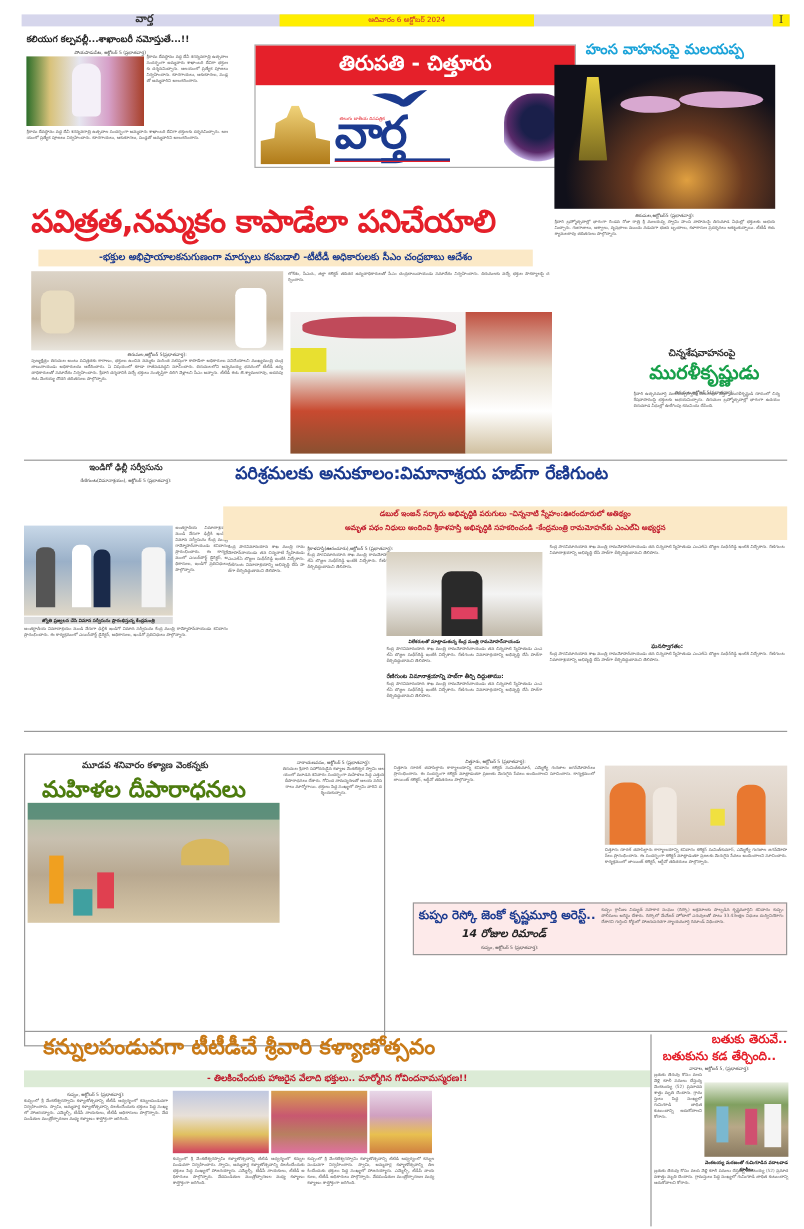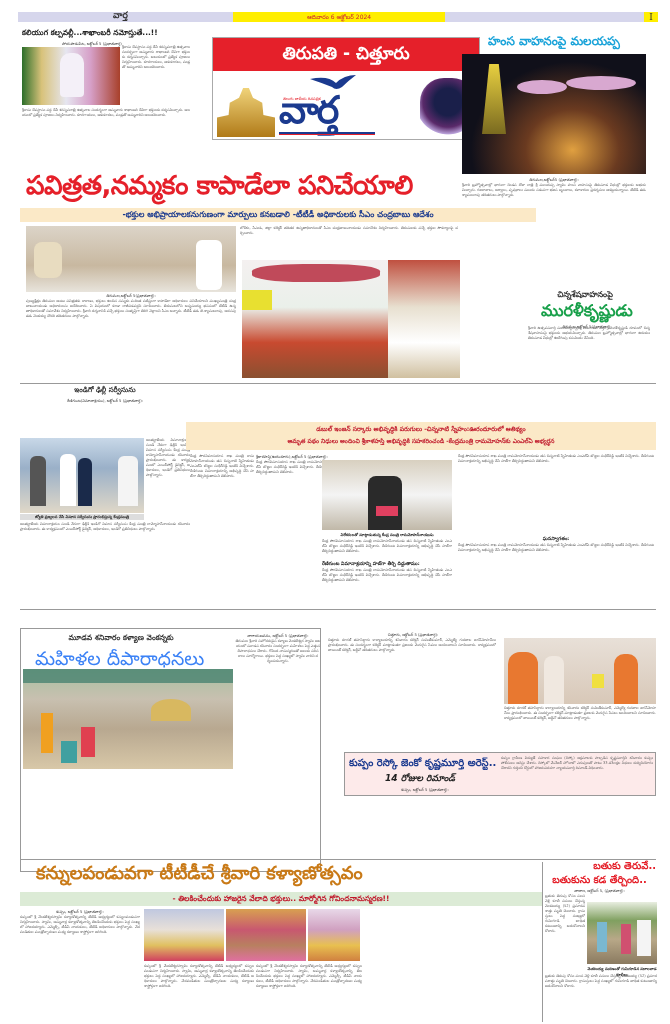--- a/index.html
+++ b/index.html
@@ -7,21 +7,21 @@
 .abs{position:absolute}
 .topbar{left:18px;top:12px;width:640px;height:10px;background:#d6d6ec}
 .topbar .brand{position:absolute;left:95px;top:-2px;font-size:9px;font-weight:bold;color:#333}
 .topbar .date{position:absolute;left:215px;top:0;width:212px;height:10px;background:#ffee00;color:#c23;font-size:6px;text-align:center;line-height:10px}
 .topbar .pg{position:absolute;right:0;top:0;width:14px;height:10px;background:#ffee00;font-size:9px;line-height:10px;text-align:center;font-family:"DejaVu Serif",serif}
 .txt{font-size:3.6px;line-height:5px;color:#666;text-align:justify;overflow:hidden;word-break:break-all}
 .img{overflow:hidden}
 .hl-red{color:#e5202a;font-weight:bold}
 .hl-blue{color:#1b3a8f;font-weight:bold}
 .hl-cyan{color:#1aa3d9;font-weight:bold}
-.hl-purple{color:#3b82f6;font-weight:normal}
+.hl-purple{color:#4d7c0f;font-weight:bold}
 .hl-green{color:#18a04a;font-weight:bold}
 .hl-gold{color:#c97a17;font-weight:bold}
 .box{border:1px solid #888}
 .cap{font-size:3.8px;color:#444;text-align:center}
 .divider{background:#999}
 .sub-band{background:#fbe9c7;color:#1b3a8f;font-size:9px;text-align:center;font-weight:bold}
 </style>
 </head>
 <body>
 
@@ -61,21 +61,21 @@
     <div style="position:absolute;left:55px;top:26px;width:50px;height:14px;border-radius:50%;background:#d8a8d0"></div>
     <div style="position:absolute;left:104px;top:22px;width:70px;height:14px;border-radius:50%;background:#d8a8d0"></div>
     <div style="position:absolute;left:20px;top:10px;width:24px;height:70px;background:linear-gradient(180deg,#e8d040,#7a6a20);clip-path:polygon(30% 0,70% 0,100% 100%,0 100%)"></div>
   </div>
   <div class="cap" style="position:absolute;top:149px;width:100%">తిరుమల,అక్టోబర్5 (ప్రభాతవార్త):</div>
   <div class="abs txt" style="left:4px;top:155px;width:184px;height:60px">శ్రీవారి బ్రహ్మోత్సవాల్లో భాగంగా రెండవ రోజు రాత్రి శ్రీ మలయప్ప స్వామి హంస వాహనంపై తిరుమాడ వీధుల్లో భక్తులకు అభయమిచ్చారు. గజరాజులు, అశ్వాలు, వృషభాలు ముందు నడువగా భజన బృందాలు, కళాకారుల ప్రదర్శనలు ఆకట్టుకున్నాయి. టీటీడీ ఈఓ శ్యామలరావు తదితరులు పాల్గొన్నారు.</div>
 </div>
 
 <div class="abs" style="left:20px;top:170px;width:440px;height:210px">
   <div class="hl-red" style="font-size:26px;letter-spacing:-0.5px;padding-left:6px;white-space:nowrap">పవిత్రత,నమ్మకం కాపాడేలా పనిచేయాలి</div>
-  <div class="sub-band" style="position:absolute;top:38px;left:0;width:516px;height:14px;line-height:14px;font-size:8px">-భక్తుల అభిప్రాయాలకనుగుణంగా మార్పులు కనబడాలి -టీటీడీ అధికారులకు సీఎం చంద్రబాబు ఆదేశం</div>
+  <div class="sub-band" style="position:absolute;top:38px;left:12px;width:412px;height:14px;line-height:14px;font-size:8px">-భక్తుల అభిప్రాయాలకనుగుణంగా మార్పులు కనబడాలి -టీటీడీ అధికారులకు సీఎం చంద్రబాబు ఆదేశం</div>
   <div class="abs img" style="left:6px;top:56px;width:210px;height:66px;background:linear-gradient(180deg,#dcd4c8,#c8b8a0 60%,#e8e4dc)">
     <div style="position:absolute;left:8px;top:16px;width:28px;height:36px;background:#e8dcc0;border-radius:8px"></div>
     <div style="position:absolute;left:170px;top:14px;width:26px;height:50px;background:#fff;border-radius:6px"></div>
   </div>
   <div class="cap" style="position:absolute;top:123px;left:6px;width:210px">తిరుమల,అక్టోబర్ 5(ప్రభాతవార్త):</div>
   <div class="abs txt" style="left:6px;top:129px;width:210px;height:78px">పుణ్యక్షేత్రం తిరుమల అంటు పవిత్రతకు కారాణం, భక్తులు ఉంచిన నమ్మకం మరింత పటిష్టంగా కాపాడేలా అధికారులు పనిచేయాలని ముఖ్యమంత్రి చంద్రబాబునాయుడు అధికారులను ఆదేశించారు. ఏ విషయంలో కూడా రాజీపడవద్దని సూచించారు. తిరుమలలోని అన్నమయ్య భవనంలో టీటీడీ ఉన్నతాధికారులతో సమావేశం నిర్వహించారు. శ్రీవారి దర్శనానికి వచ్చే భక్తులు సంతృప్తిగా తిరిగి వెళ్లాలని సీఎం అన్నారు. టీటీడీ ఈఓ జె.శ్యామలరావు, అదనపు ఈఓ వెంకయ్య చౌదరి తదితరులు పాల్గొన్నారు.</div>
   <div class="abs txt" style="left:220px;top:56px;width:218px;height:30px">లోకేశం, సీఎంఓ, జిల్లా కలెక్టర్ తదితర ఉన్నతాధికారులతో సీఎం చంద్రబాబునాయుడు సమావేశం నిర్వహించారు. తిరుమలకు వచ్చే భక్తుల సౌకర్యాలపై చర్చించారు.</div>
   <div class="abs img" style="left:222px;top:90px;width:146px;height:118px;background:linear-gradient(180deg,#f4f0f0 0%,#eaf0ea 40%,#c84a30 70%,#8a5030 100%)">
     <div style="position:absolute;left:10px;top:4px;width:128px;height:18px;border-radius:40%;background:#c04a5a"></div>
     <div style="position:absolute;left:0;top:30px;width:30px;height:20px;background:#e8e030"></div>
@@ -100,20 +100,21 @@
     <div style="position:absolute;left:40px;top:16px;width:16px;height:52px;background:#fff;border-radius:6px 6px 0 0"></div>
     <div style="position:absolute;left:58px;top:20px;width:14px;height:48px;background:#1a2a4a;border-radius:6px 6px 0 0"></div>
     <div style="position:absolute;left:98px;top:18px;width:20px;height:50px;background:#f4f4f4;border-radius:6px 6px 0 0"></div>
   </div>
   <div class="cap" style="position:absolute;top:128px;left:0;width:124px;background:#ddd;font-weight:bold;color:#222">జ్యోతి ప్రజ్వలన చేసి విమాన సర్వీసును ప్రారంభిస్తున్న కేంద్రమంత్రి</div>
   <div class="abs txt" style="left:126px;top:52px;width:44px;height:82px">అంతర్జాతీయ విమానాశ్రయం నుండి నేరుగా ఢిల్లీకి ఇండిగో విమాన సర్వీసును కేంద్ర మంత్రి రామ్మోహన్‌నాయుడు శనివారం ప్రారంభించారు. ఈ కార్యక్రమంలో ఎయిర్‌పోర్ట్ డైరెక్టర్, అధికారులు, ఇండిగో ప్రతినిధులు పాల్గొన్నారు.</div>
   <div class="abs txt" style="left:0;top:136px;width:170px;height:40px">అంతర్జాతీయ విమానాశ్రయం నుండి నేరుగా ఢిల్లీకి ఇండిగో విమాన సర్వీసును కేంద్ర మంత్రి రామ్మోహన్‌నాయుడు శనివారం ప్రారంభించారు. ఈ కార్యక్రమంలో ఎయిర్‌పోర్ట్ డైరెక్టర్, అధికారులు, ఇండిగో ప్రతినిధులు పాల్గొన్నారు.</div>
 </div>
 
 <div class="abs" style="left:186px;top:386px;width:470px;height:222px">
+  <div class="hl-blue" style="font-size:14.5px;padding-left:10px;white-space:nowrap">పరిశ్రమలకు అనుకూలం:విమానాశ్రయ హబ్‌గా రేణిగుంట</div>
   <div style="position:absolute;left:0;top:36px;width:470px;height:28px;background:#fbe9c7;text-align:center">
     <div style="color:#c0182a;font-size:6.2px;font-weight:bold;line-height:13px">డబుల్ ఇంజన్ సర్కారు అభివృద్ధికి పరుగులు -చిన్ననాటి స్నేహం:ఊరందూరులో ఆతిథ్యం</div>
     <div style="color:#c0182a;font-size:6px;font-weight:bold;line-height:12px;white-space:nowrap">అమృత పథం నిధులు అందించి శ్రీకాళహస్తి అభివృద్ధికి సహకరించండి -కేంద్రమంత్రి రామమోహన్‌కు ఎంఎల్ఏ అభ్యర్థన</div>
   </div>
   <div class="abs txt" style="left:4px;top:68px;width:64px;height:150px">కేంద్ర పౌరవిమానయాన శాఖ మంత్రి రామమోహన్‌నాయుడు తన చిన్ననాటి స్నేహితుడు ఎంఎల్ఏ బొజ్జల సుధీర్‌రెడ్డి ఇంటికి విచ్చేశారు. రేణిగుంట విమానాశ్రయాన్ని అభివృద్ధి చేసి హబ్‌గా తీర్చిదిద్దుతామని తెలిపారు.</div>
   <div class="cap" style="position:absolute;left:70px;top:68px;width:130px;text-align:left">శ్రీకాళహస్తి(ఊరందూరు),అక్టోబర్ 5 (ప్రభాతవార్త):</div>
   <div class="abs txt" style="left:70px;top:74px;width:130px;height:60px">కేంద్ర పౌరవిమానయాన శాఖ మంత్రి రామమోహన్‌నాయుడు తన చిన్ననాటి స్నేహితుడు ఎంఎల్ఏ బొజ్జల సుధీర్‌రెడ్డి ఇంటికి విచ్చేశారు. రేణిగుంట విమానాశ్రయాన్ని అభివృద్ధి చేసి హబ్‌గా తీర్చిదిద్దుతామని తెలిపారు.</div>
   <div class="abs img" style="left:136px;top:74px;width:130px;height:70px;background:linear-gradient(180deg,#d8d0c0,#f4f4f4 50%,#c0b8a8)">
     <div style="position:absolute;left:46px;top:16px;width:34px;height:54px;background:#2a2a2a;border-radius:8px 8px 0 0"></div>
     <div style="position:absolute;left:54px;top:46px;width:22px;height:10px;background:#e04060"></div>

